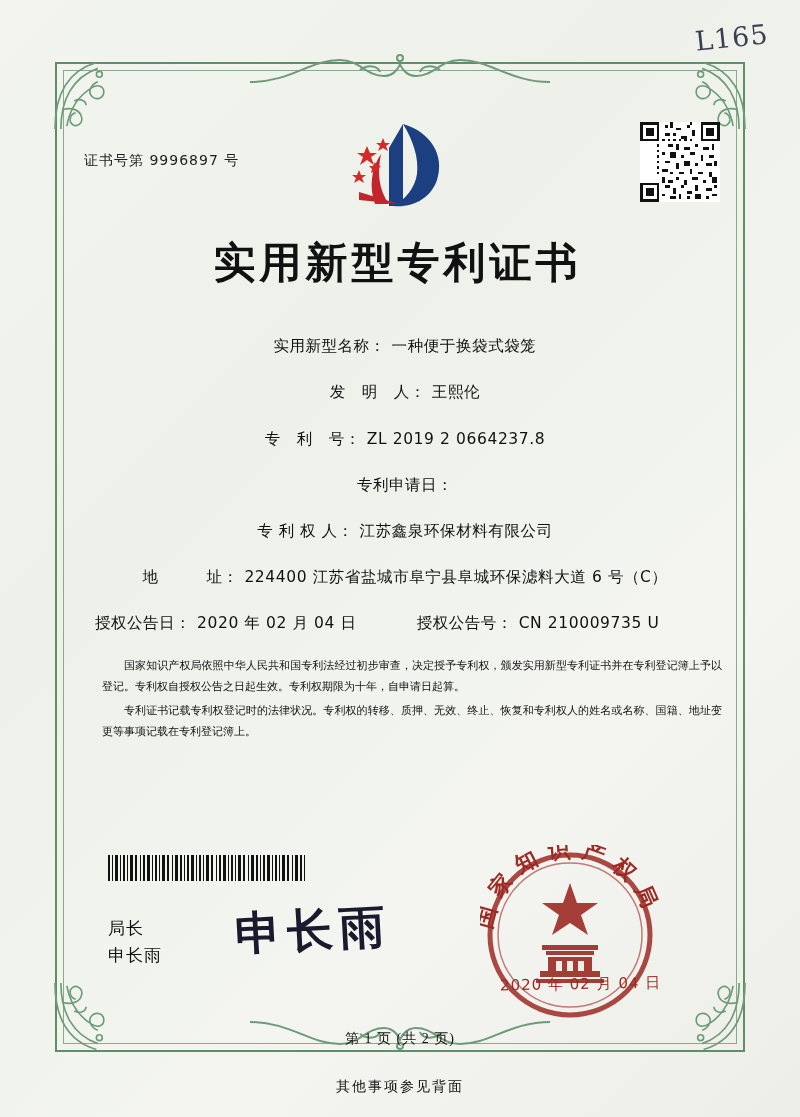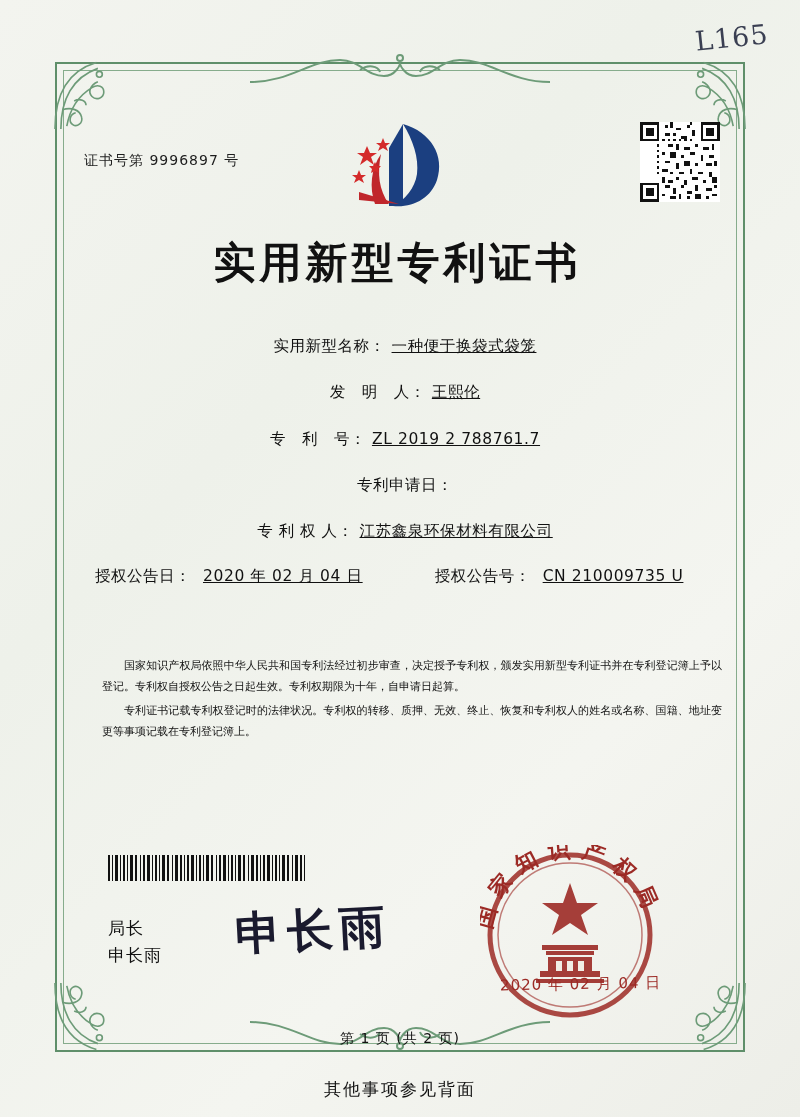--- a/index.html
+++ b/index.html
@@ -76,22 +76,22 @@
     font-size:15.5px;color:#111;
   }
   .field-row{
     display:flex;align-items:baseline;margin-bottom:23px;
     line-height:1.5;
     justify-content:center;
   }
   .f-label{
     white-space:pre;letter-spacing:0.5px;
   }
-  .f-value{margin-left:6px;letter-spacing:0.6px;text-decoration:underline;}
-  .row-inline{display:flex;align-items:baseline;margin-bottom:23px;gap:6px;}
+  .f-value{margin-left:6px;letter-spacing:0.6px;}
+  .row-inline{display:flex;align-items:baseline;margin-bottom:23px;}
   .inline-gap{width:60px;}
 
   
   #paras{
     position:absolute;left:102px;top:655px;width:620px;
     font-size:11px;color:#111;line-height:1.95;text-align:justify;
   }
   #paras p{margin:0 0 2px 0;text-indent:2em;}
 
   
@@ -117,25 +117,25 @@
     position:absolute;left:480px;top:845px;width:180px;height:180px;
   }
   #seal-date{
     position:absolute;left:500px;top:975px;
     font-size:15px;color:#9c2a25;letter-spacing:1px;
     transform:rotate(-1deg);
   }
   
   #page-num{
     position:absolute;left:0;top:1030px;width:800px;text-align:center;
-    font-size:14px;color:#111;letter-spacing:1px;
+    font-size:14px;color:#111;letter-spacing:1px;font-family:Liberation Serif, serif;
   }
   #back-note{
     position:absolute;left:0;top:1078px;width:800px;text-align:center;
-    font-size:17px;color:#111;letter-spacing:2px;
+    font-size:14px;color:#111;letter-spacing:2px;
   }
 </style>
 </head>
 <body>
 
 <div id="sheet">
 
   <div id="hand-code">L165</div>
 
   <div id="border-outer"></div>
@@ -316,28 +316,32 @@
     <div class="field-row">
       <span class="f-label">实用新型名称：</span>
       <span class="f-value">一种便于换袋式袋笼</span>
     </div>
     <div class="field-row">
       <span class="f-label">发　明　人：</span>
       <span class="f-value">王熙伦</span>
     </div>
     <div class="field-row">
       <span class="f-label">专　利　号：</span>
-      <span class="f-value">ZL 2019 2 788761.7</span>
+      <span class="f-value">ZL 2019 2 0664237.8</span>
     </div>
     <div class="field-row">
       <span class="f-label">专利申请日：</span>
     </div>
     <div class="field-row">
       <span class="f-label">专 利 权 人：</span>
       <span class="f-value">江苏鑫泉环保材料有限公司</span>
+    </div>
+    <div class="field-row">
+      <span class="f-label">地　　　址：</span>
+      <span class="f-value">224400 江苏省盐城市阜宁县阜城环保滤料大道 6 号（C）</span>
     </div>
     <div class="row-inline">
       <span class="f-label">授权公告日：</span>
       <span class="f-value">2020 年 02 月 04 日</span>
       <span class="inline-gap"></span>
       <span class="f-label">授权公告号：</span>
       <span class="f-value">CN 210009735 U</span>
     </div>
   </div>
 

